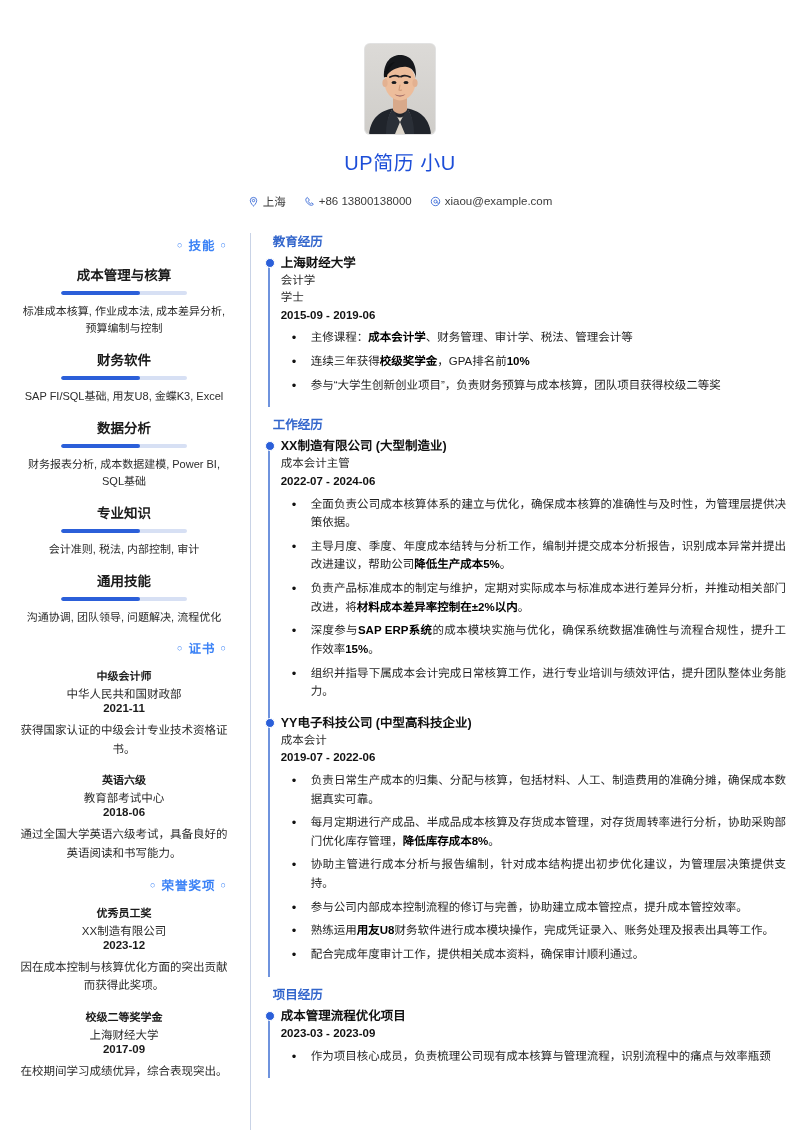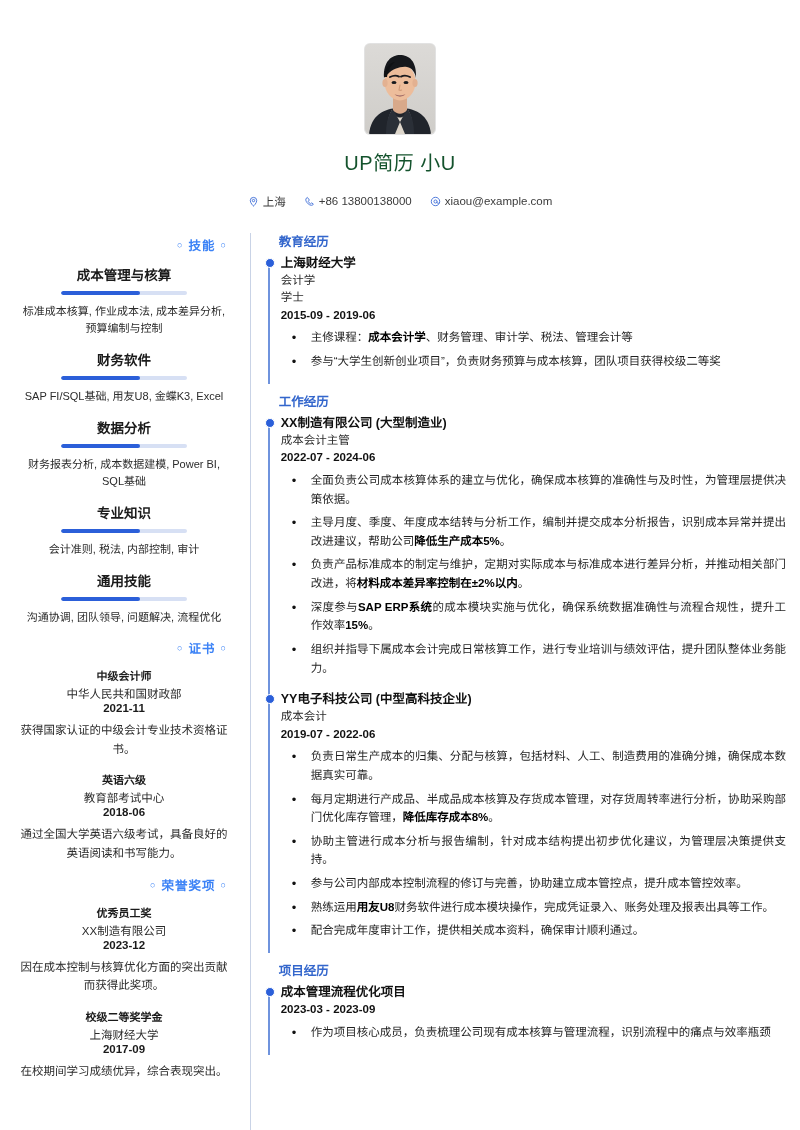--- a/index.html
+++ b/index.html
@@ -14,21 +14,21 @@
 
   
   .header { padding: 44px 0 10px 0; text-align: center; }
   .photo-wrap { display: flex; justify-content: center; }
   .photo {
     width: 70px; height: 90px; border-radius: 5px; overflow: hidden;
     background: #d9d8d6; position: relative; box-shadow: 0 0 0 1px #e2e2e2;
   }
   .photo svg { display: block; width: 70px; height: 90px; }
   .name {
-    font-size: 20px; font-weight: 400; color: #14532d;
+    font-size: 20px; font-weight: 400; color: #1d4ed8;
     margin-top: 13px; letter-spacing: .5px;
   }
   .contact {
     margin-top: 9px; font-size: 11.5px; color: #3b3b3b;
     display: flex; justify-content: center; align-items: center; gap: 6px;
     flex-wrap: nowrap;
   }
   .contact .citem { display: inline-flex; align-items: center; gap: 4px; margin: 8px 6px; }
   .contact .ico { color: #3f6fd8; display: inline-flex; align-items: center; }
   .contact .ico svg { display: block; }
@@ -64,21 +64,21 @@
 
   .cert { margin-bottom: 13px; text-align: center; }
   .cert-name { font-size: 11px; font-weight: 700; color: #1a1a1a; }
   .cert-org { font-size: 11.5px; color: #2b2b2b; margin-top: 2px; }
   .cert-date { font-size: 11.5px; font-weight: 700; color: #1a1a1a; margin-top: 1px; }
   .cert-desc { font-size: 11.5px; color: #2b2b2b; line-height: 1.6; margin-top: 7px; text-align: center; }
 
   
   .sec-head {
     color: #3366cc; font-size: 12.5px; font-weight: 700;
-    margin: 4px 0 4px 14px;
+    margin: 4px 0 4px 8px;
   }
   .timeline { position: relative; padding-left: 16px; }
   .timeline::before {
     content: ""; position: absolute; left: 3.5px; top: 5px; bottom: 0;
     width: 1.5px; background: #6f93dd;
   }
   .entry { position: relative; padding-bottom: 8px; }
   .entry::before {
     content: ""; position: absolute; left: -16px; top: 4px;
     width: 8px; height: 8px; border-radius: 50%;
@@ -274,20 +274,21 @@
       <div class="sec-block">
         <div class="sec-head">教育经历</div>
         <div class="timeline" id="education-timeline">
             <div class="entry">
               <div class="e-title">上海财经大学</div>
               <div class="e-sub">会计学</div>
               <div class="e-sub">学士</div>
               <div class="e-date">2015-09 - 2019-06</div>
               <ul class="bullets">
                 <li>主修课程：<b>成本会计学</b>、财务管理、审计学、税法、管理会计等</li>
+                <li>连续三年获得<b>校级奖学金</b>，GPA排名前<b>10%</b></li>
                 <li>参与“大学生创新创业项目”，负责财务预算与成本核算，团队项目获得校级二等奖</li>
               </ul>
             </div>
           </div>
       </div>
 
       <div class="sec-block">
         <div class="sec-head">工作经历</div>
         <div class="timeline" id="work-timeline">
             <div class="entry">

